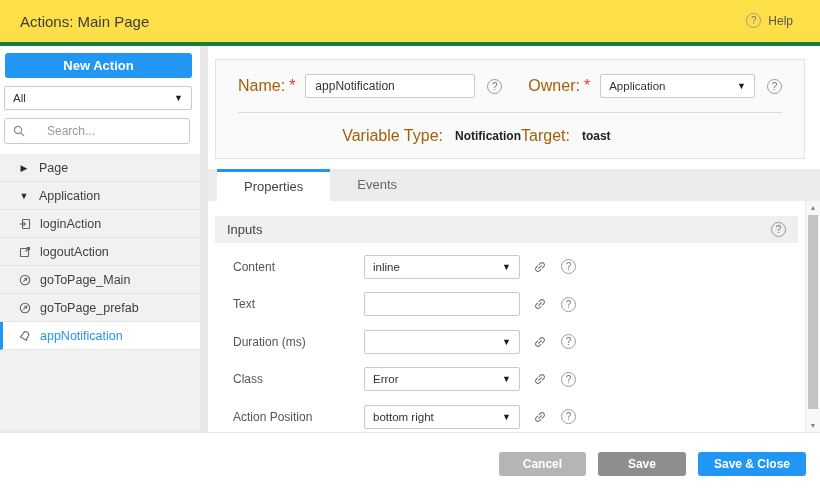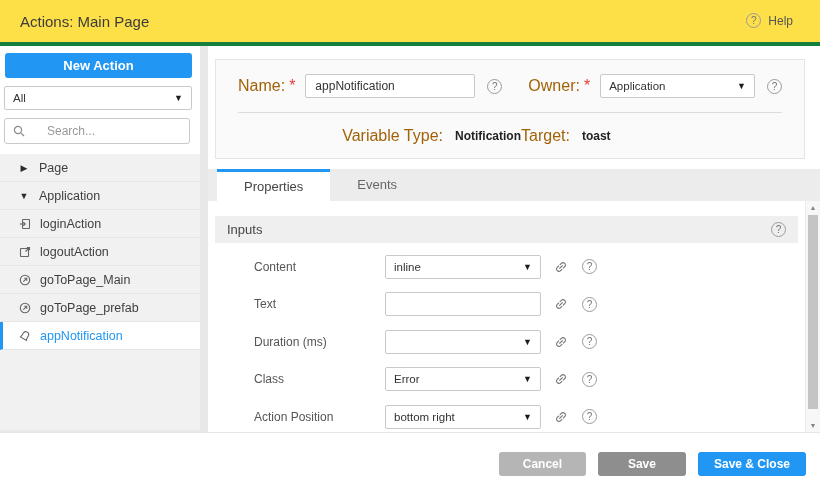--- a/index.html
+++ b/index.html
@@ -61,21 +61,21 @@
   .tabstrip { position:absolute; left:0; top:123px; right:0; height:32px; background:#ececec;
     display:flex; padding-left:9px; }
   .tab { padding:0 27px; line-height:32px; font-size:13px; color:#666; cursor:pointer; }
   .tab.active { background:#fff; border-top:3px solid #2196f3; line-height:29px; color:#444; }
   
   .content { position:absolute; left:0; top:155px; right:15px; bottom:0; background:#fff; overflow:hidden; }
   .section-header { margin:15px 7px 0 7px; height:27px; background:#efefef; display:flex;
     align-items:center; padding:13px 12px; }
   .section-title { flex:1; font-size:13px; color:#444; }
   .prop-rows { margin-top:5px; }
-  .prop-row { height:37.5px; display:flex; align-items:center; padding-left:46px; }
+  .prop-row { height:37.5px; display:flex; align-items:center; padding-left:25px; }
   .prop-label { width:131px; font-size:12px; color:#555; }
   .control { width:156px; height:24px; }
   .link-btn { margin-left:13px; display:inline-flex; cursor:pointer; }
   .help-small { margin-left:14px; cursor:pointer; }
   
   .vscroll { position:absolute; right:0; top:155px; bottom:0; width:15px; background:#f7f7f7;
     border-left:1px solid #ececec; }
   .scroll-arrow { position:absolute; left:0; right:0; height:13px; text-align:center;
     font-size:7px; color:#848484; line-height:13px; cursor:pointer; }
   .scroll-arrow.down { bottom:0; }

